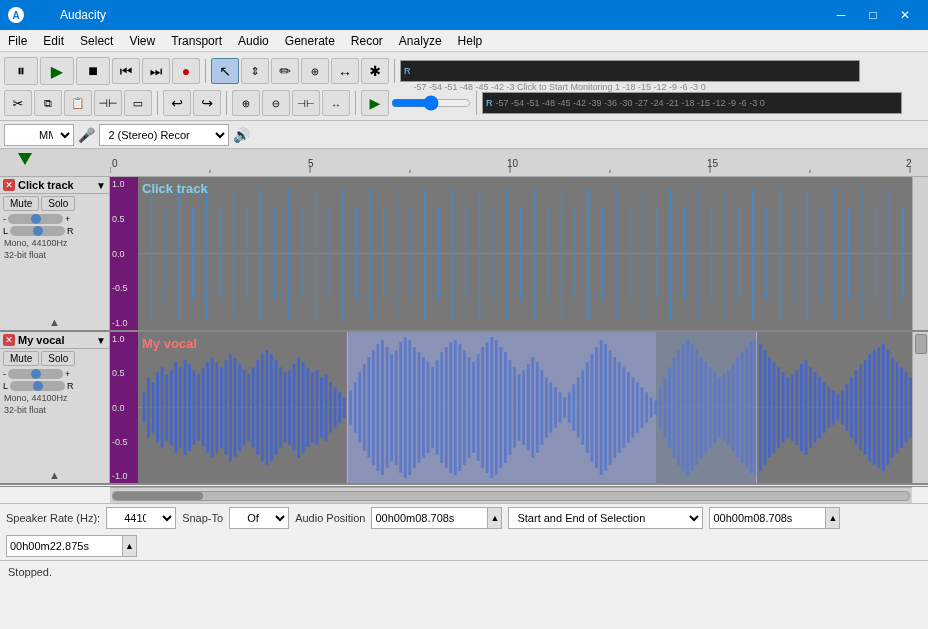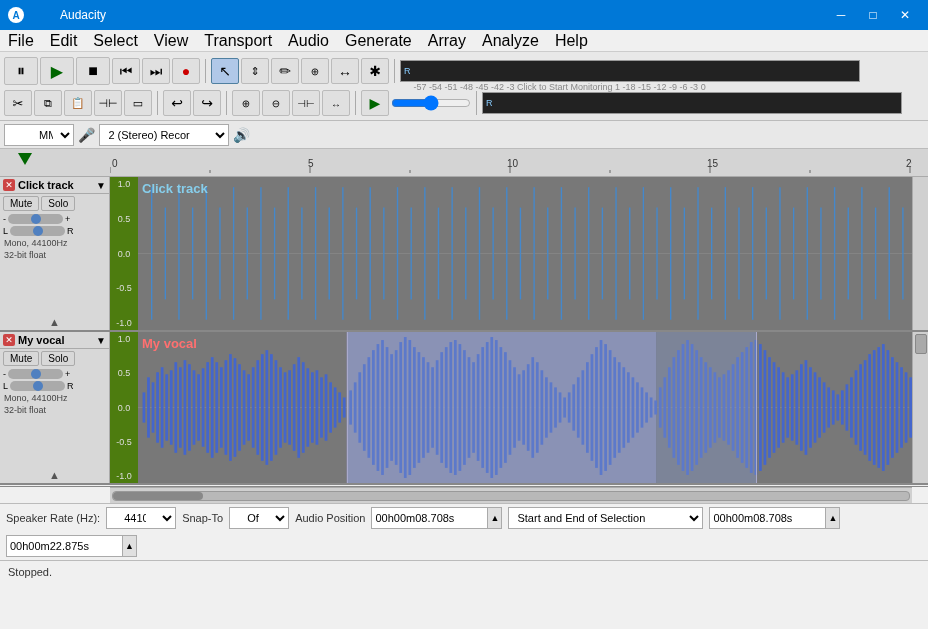--- a/index.html
+++ b/index.html
@@ -8,21 +8,21 @@
     
     .title-bar { background: #0078d7; color: white; height: 30px; display: flex; align-items: center; justify-content: space-between; padding: 0 8px; user-select: none; }
     .title-bar-left { display: flex; align-items: center; gap: 6px; }
     .title-bar-icon { width: 16px; height: 16px; background: #fff; border-radius: 50%; display: flex; align-items: center; justify-content: center; font-size: 10px; color: #0078d7; font-weight: bold; }
     .title-bar-title { font-size: 12px; margin-left: 30px; }
     .title-bar-controls { display: flex; gap: 2px; }
     .title-btn { width: 30px; height: 22px; background: transparent; border: none; color: white; cursor: pointer; font-size: 12px; display: flex; align-items: center; justify-content: center; }
 
     
     .menu-bar { background: #f0f0f0; height: 22px; display: flex; align-items: center; border-bottom: 1px solid #ccc; }
-    .menu-item { padding: 18px 8px; cursor: pointer; font-size: 16px; height: 100%; display: flex; align-items: center; }
+    .menu-item { padding: 18px 8px; cursor: pointer; font-size: 12px; height: 100%; display: flex; align-items: center; }
 
     
     .toolbar-area { background: #e8e8e8; border-bottom: 1px solid #bbb; padding: 2px 0; }
     .toolbar-row { display: flex; align-items: center; padding: 1px 4px; gap: 2px; min-height: 34px; }
     .toolbar-separator { width: 1px; height: 24px; background: #aaa; margin: 0 3px; }
     .tb-btn { width: 28px; height: 26px; background: #e0e0e0; border: 1px solid #bbb; border-radius: 2px; cursor: pointer; display: flex; align-items: center; justify-content: center; font-size: 14px; }
     .tb-btn.active { background: #b0c8e8; border-color: #5080a0; }
     .tb-btn.record { color: #cc0000; }
     .tb-btn.green { color: #006600; }
     .tb-btn.large { width: 34px; height: 28px; font-size: 16px; }
@@ -43,21 +43,21 @@
     .bottom-bar { background: #f0f0f0; border-top: 1px solid #bbb; padding: 3px 6px; display: flex; align-items: center; gap: 6px; flex-wrap: wrap; }
     .bottom-label { font-size: 11px; color: #333; white-space: nowrap; }
     .bottom-select { height: 22px; font-size: 11px; border: 1px solid #aaa; background: white; padding: 0 13px; cursor: pointer; }
     .sel-dropdown { height: 22px; font-size: 11px; border: 1px solid #aaa; background: white; padding: 0 4px; width: 190px; cursor: pointer; }
 
     
     .status-bar { background: #f0f0f0; border-top: 1px solid #bbb; padding: 2px 8px; font-size: 11px; color: #333; height: 22px; display: flex; align-items: center; }
 
     .track-full { display: flex; border-bottom: 2px solid #888; }
     .track-left-panel { width: 110px; background: #d8d8d8; border-right: 1px solid #aaa; flex-shrink: 0; display: flex; flex-direction: column; }
-    .track-number-scale { position: absolute; left: 0; top: 0; bottom: 0; width: 28px; background: #4d7c0f; display: flex; flex-direction: column; justify-content: space-between; padding: 2px 2px; font-size: 9px; color: #ddd; text-align: center; z-index: 2; }
+    .track-number-scale { position: absolute; left: 0; top: 0; bottom: 0; width: 28px; background: #701a75; display: flex; flex-direction: column; justify-content: space-between; padding: 2px 2px; font-size: 9px; color: #ddd; text-align: left; z-index: 2; }
   </style>
 </head>
 <body>
 
 <div class="title-bar">
   <div class="title-bar-left">
     <div class="title-bar-icon">
       <span>A</span>
     </div>
     <span class="title-bar-title">Audacity</span>
@@ -70,21 +70,21 @@
 </div>
 
 <div class="menu-bar">
   <span class="menu-item">File</span>
   <span class="menu-item">Edit</span>
   <span class="menu-item">Select</span>
   <span class="menu-item">View</span>
   <span class="menu-item">Transport</span>
   <span class="menu-item">Audio</span>
   <span class="menu-item">Generate</span>
-  <span class="menu-item">Array</span>
+  <span class="menu-item">Recor</span>
   <span class="menu-item">Analyze</span>
   <span class="menu-item">Help</span>
 </div>
 
 <div class="toolbar-area">
 
   <div class="toolbar-row">
 
     <button class="tb-btn large" title="Pause">⏸</button>
     <button class="tb-btn large green" title="Play">▶</button>
@@ -123,20 +123,21 @@
     <button class="tb-btn" title="Zoom Out" style="font-size:10px;">⊖</button>
     <button class="tb-btn" title="Fit Selection" style="font-size:10px;">⊣⊢</button>
     <button class="tb-btn" title="Fit Project" style="font-size:10px;">↔</button>
     <div class="toolbar-separator"></div>
     <button class="tb-btn green" title="Play at Speed">▶</button>
     <input type="range" min="0" max="2" step="0.01" value="1" style="width: 80px; height: 10px;" title="Playback Speed">
     <div class="toolbar-separator"></div>
 
     <div style="display:flex;align-items:center;border:1px solid #999;background:#222;height:22px;flex:1;max-width:420px;">
       <span style="color:#8cf;font-size:9px;padding:0 3px;">R</span>
+      <span style="color:#888;font-size:9px;letter-spacing:0px;white-space:nowrap;">-57 -54 -51 -48 -45 -42 -39 -36 -30 -27 -24 -21 -18 -15 -12  -9  -6  -3  0</span>
     </div>
   </div>
 </div>
 
 <div class="device-bar">
   <select class="device-select" style="width:70px;padding-left:30px;">
     <option>MME</option>
   </select>
   <span style="font-size:14px;">🎤</span>
   <select class="device-select" style="width:130px;">

